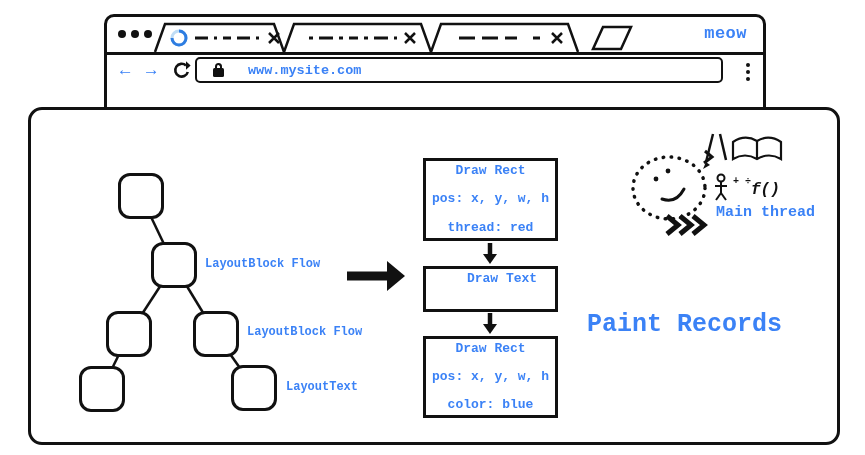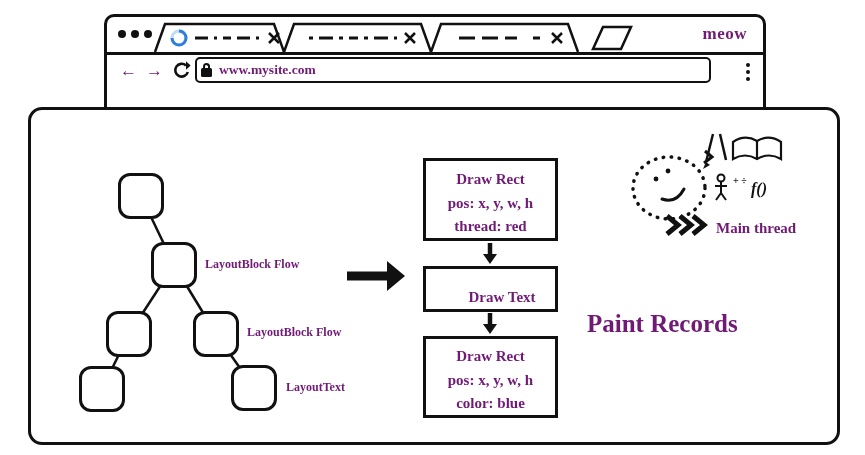--- a/index.html
+++ b/index.html
@@ -1,52 +1,52 @@
 <!DOCTYPE html>
 <html><head>
 <meta charset="utf-8">
 <style>
   html,body{margin:0;padding:0;background:#ffffff;}
   #stage{position:relative;width:865px;height:455px;background:#fff;overflow:hidden;
-         font-family:Liberation Serif, serif;color:#701a75;}
+         font-family:Liberation Mono, monospace;color:#3b82f6;}
   .abs{position:absolute;}
 
   
   #browser{left:104px;top:14px;width:656px;height:100px;border:3px solid #111;
            border-radius:10px;background:#fff;z-index:1;}
   #lights{left:11px;top:13px;display:flex;gap:5px;}
   .light{width:8px;height:8px;border-radius:50%;background:#111;}
   #tabstrip{left:42px;top:4px;}
   #brand{right:16px;top:7px;font-size:17px;font-weight:bold;letter-spacing:.5px;}
   #tabdivider{left:0;top:35px;width:100%;border-top:3px solid #111;}
   .navglyph{font-size:17px;font-weight:bold;line-height:1;cursor:default;}
   #back{left:13px;top:45px;}
   #forward{left:39px;top:45px;}
   #reload{left:64px;top:43px;}
   #urlbar{left:88px;top:40px;width:508px;height:22px;border:2.5px solid #111;border-radius:5px;
-          display:flex;align-items:center;gap:7px;padding-left:4px;background:#fff;}
+          display:flex;align-items:center;gap:24px;padding-left:16px;background:#fff;}
   #lock{width:11px;height:14px;position:relative;flex:0 0 auto;}
   #lock .shackle{position:absolute;left:2px;top:0;width:7px;height:8px;border:2px solid #111;
                  border-bottom:none;border-radius:4px 4px 0 0;box-sizing:border-box;}
   #lock .body{position:absolute;left:0;top:5px;width:11px;height:9px;background:#111;border-radius:1.5px;}
   #url{font-size:13.5px;font-weight:bold;}
   #menu{right:13px;top:46px;display:flex;flex-direction:column;gap:3px;}
   #menu i{width:4px;height:4px;border-radius:50%;background:#111;}
 
   
   #renderer{left:28px;top:107px;width:806px;height:332px;border:3.5px solid #111;
             border-radius:14px;background:#fff;z-index:2;}
   #rp-title{left:30px;top:12px;font-size:23px;font-weight:bold;}
   .node{width:46px;height:46px;border:3px solid #111;border-radius:12px;background:#fff;box-sizing:border-box;}
   .treelabel{font-size:12px;font-weight:600;white-space:nowrap;}
   .pbox{left:392px;width:135px;border:3px solid #111;background:#fff;display:flex;flex-direction:column;
-        align-items:center;justify-content:flex-end;text-align:center;font-size:15px;font-weight:600;
+        align-items:center;justify-content:space-between;text-align:center;font-size:13px;font-weight:600;
         line-height:1.55;box-sizing:border-box;}
   #paint-title{left:556px;top:200px;font-size:25px;font-weight:bold;}
-  #mt-label{left:95px;top:76px;font-size:15px;font-weight:bold;white-space:nowrap;margin-top:16px;}
+  #mt-label{left:95px;top:76px;font-size:15px;font-weight:bold;white-space:nowrap;}
 </style>
 </head>
 <body>
 
 <div id="stage">
 
   <div id="browser" class="abs">
 
     <div id="lights" class="abs">
       <span class="light"></span>

